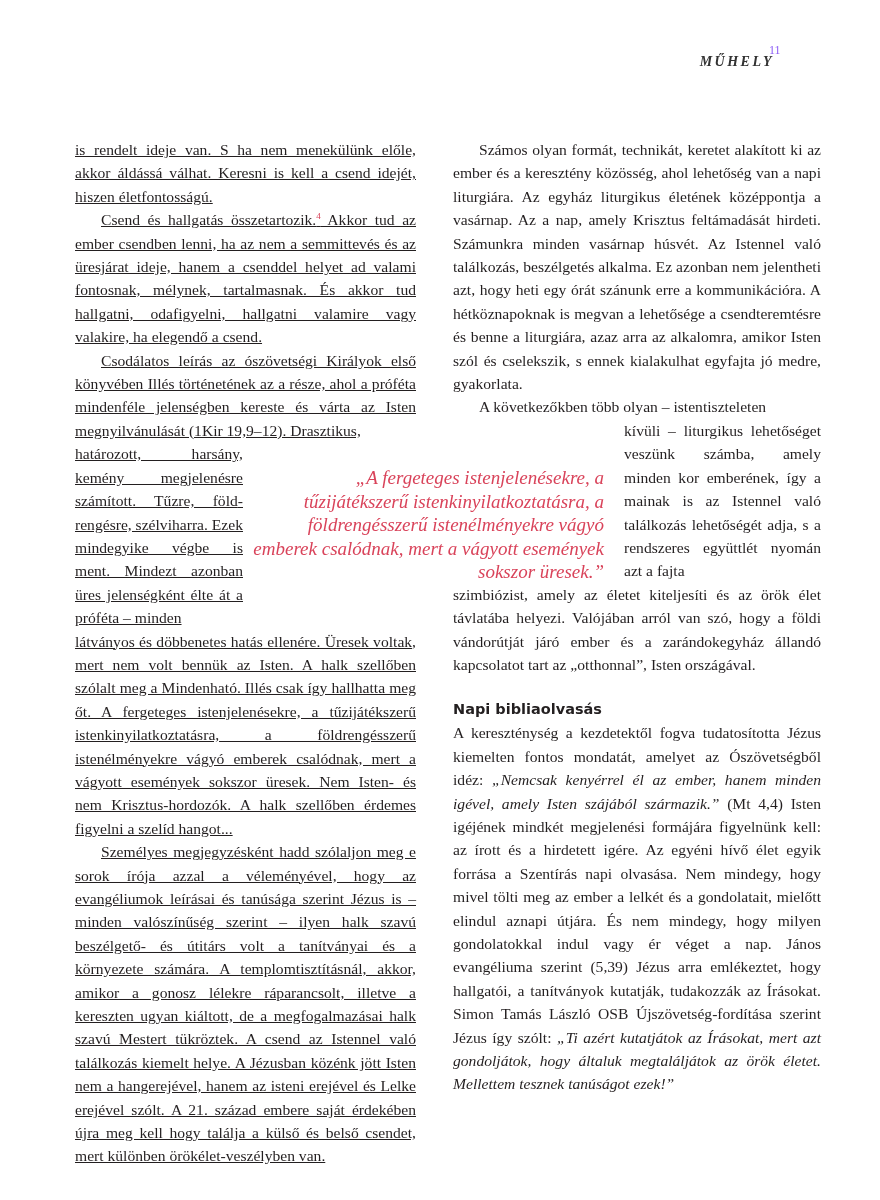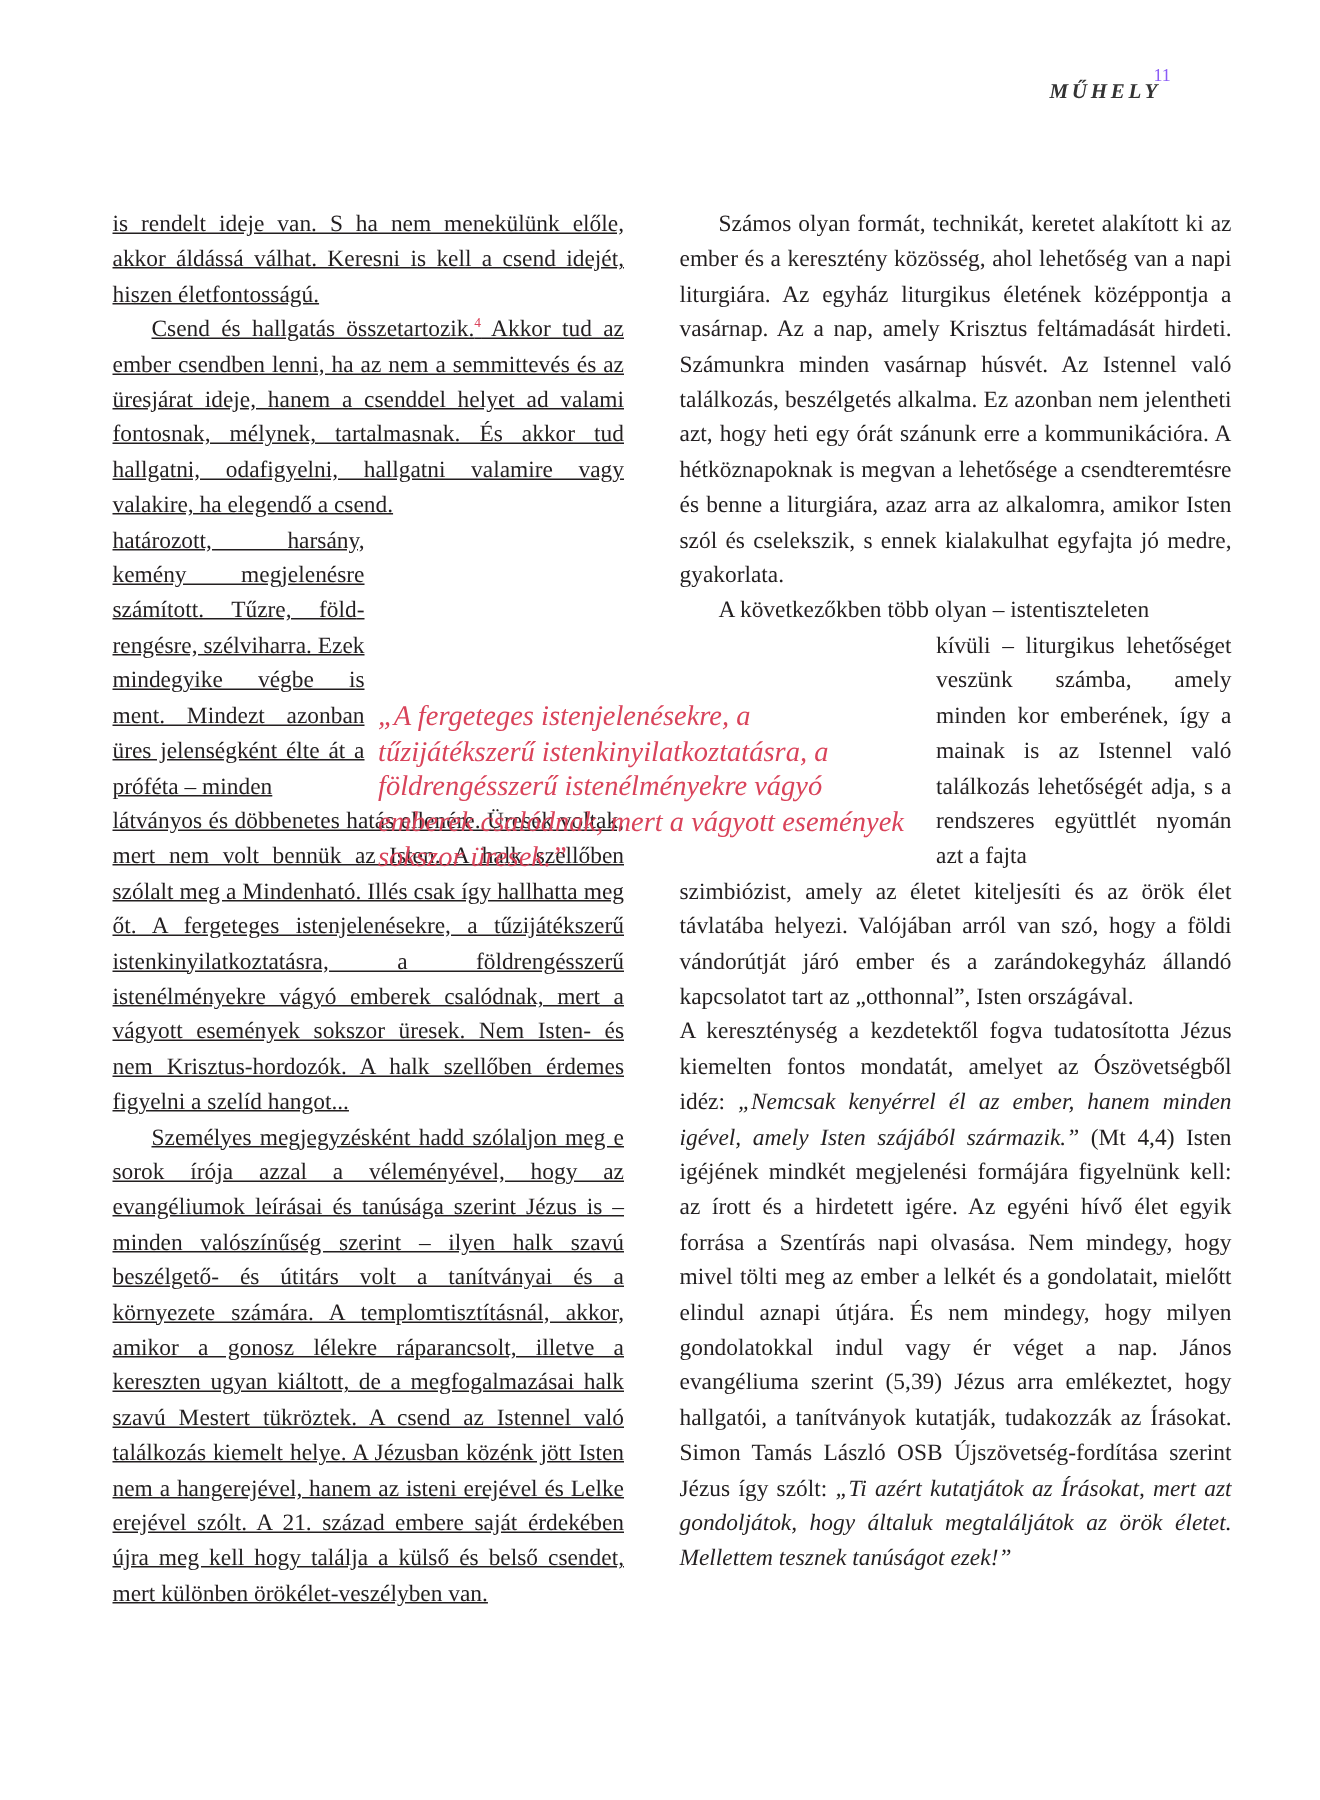--- a/index.html
+++ b/index.html
@@ -10,43 +10,45 @@
   .page-num { position: absolute; top: 43px; left: 769px; font-size: 12px; color: #8b5cf6; font-family: "Liberation Serif", serif; }
   .col { position: absolute; top: 138px; font-size: 15.6px; line-height: 23.4px; text-align: justify;
          hyphens: manual; }
   .col-left { left: 75px; width: 341px; text-decoration: underline; }
   .col-right { left: 441px; width: 368px; margin-left: 12px; }
   p { margin: 0; }
   .indent { text-indent: 26px; }
   .fn { color: #d9435a; font-size: 9px; vertical-align: super; line-height: 0; }
   .wrap-left { width: 168px; }
   .wrap-right { margin-left: 171px; width: 197px; }
-  .pullquote { position: absolute; left: 252px; top: 466px; width: 352px; text-align: left;
+  .pullquote { position: absolute; left: 252px; top: 466px; width: 352px; text-align: right;
                color: #d9435a; font-style: italic; font-size: 19px; line-height: 23.5px; }
   .heading { font-family: "DejaVu Sans", sans-serif; font-weight: bold; font-size: 14.5px;
              margin-top: 22px; line-height: 23px; }
   em { font-style: italic; }
 </style>
 </head>
 <body>
 
 <div>
   <span class="header">MŰHELY</span>
   <span class="page-num">11</span>
 </div>
 
 <div class="col col-left">
   <p>is rendelt ideje van. S ha nem menekülünk előle, akkor áldássá válhat. Keresni is kell a csend idejét, hiszen életfontosságú.</p>
   <p class="indent"><span>Csend és hallgatás összetartozik.</span><span class="fn">4</span><span> Akkor tud az ember csendben lenni, ha az nem a semmittevés és az üresjárat ideje, hanem a csenddel helyet ad valami fontosnak, mélynek, tartalmasnak. És akkor tud hallgatni, odafigyelni, hallgatni valamire vagy valakire, ha elegendő a csend.</span></p>
+  <p class="indent">Csodálatos leírás az ószövetségi Királyok első könyvében Illés történetének az a része, ahol a próféta mindenféle jelenségben kereste és várta az Isten megnyilvánulását (1Kir 19,9–12). Drasztikus,</p>
   <p class="wrap-left">határozott, harsány, kemény megjelenésre számított. Tűzre, föld­rengésre, szélviharra. Ezek mindegyike végbe is ment. Mindezt azonban üres jelenségként élte át a próféta – minden</p>
   <p>látványos és döbbenetes hatás ellenére. Üresek voltak, mert nem volt bennük az Isten. A halk szellőben szólalt meg a Mindenható. Illés csak így hallhatta meg őt. A fergeteges istenjelenésekre, a tűzijátékszerű istenkinyilatkoztatásra, a földrengésszerű istenélményekre vágyó emberek csalódnak, mert a vágyott események sokszor üresek. Nem Isten- és nem Krisztus-hordozók. A halk szellőben érdemes figyelni a szelíd hangot...</p>
   <p class="indent">Személyes megjegyzésként hadd szólaljon meg e sorok írója azzal a véleményével, hogy az evangéliumok leírásai és tanúsága szerint Jézus is – minden valószínűség szerint – ilyen halk szavú beszélgető- és útitárs volt a tanítványai és a környezete számára. A templomtisztításnál, akkor, amikor a gonosz lélekre ráparancsolt, illetve a kereszten ugyan kiáltott, de a megfogalmazásai halk szavú Mestert tükröztek. A csend az Istennel való találkozás kiemelt helye. A Jézusban közénk jött Isten nem a hangerejével, hanem az isteni erejével és Lelke erejével szólt. A 21. század embere saját érdekében újra meg kell hogy találja a külső és belső csendet, mert különben örökélet-veszélyben van.</p>
 </div>
 
 <div class="pullquote">„A fergeteges istenjelenésekre, a tűzijátékszerű istenkinyilatkoztatásra, a földrengésszerű istenélményekre vágyó emberek csalódnak, mert a vágyott események sokszor üresek.”</div>
 
 <div class="col col-right">
   <p class="indent">Számos olyan formát, technikát, keretet alakított ki az ember és a keresztény közösség, ahol lehetőség van a napi liturgiára. Az egyház liturgikus életének középpontja a vasárnap. Az a nap, amely Krisztus feltámadását hirdeti. Számunkra minden vasárnap húsvét. Az Istennel való találkozás, beszélgetés alkalma. Ez azonban nem jelentheti azt, hogy heti egy órát szánunk erre a kommunikációra. A hétköznapoknak is megvan a lehetősége a csendteremtésre és benne a liturgiára, azaz arra az alkalomra, amikor Isten szól és cselekszik, s ennek kialakulhat egyfajta jó medre, gyakorlata.</p>
   <p class="indent">A következőkben több olyan – istentiszteleten</p>
   <p class="wrap-right">kívüli – liturgikus lehe­tőséget veszünk szám­ba, amely minden kor emberének, így a mainak is az Istennel való talál­kozás lehetőségét adja, s a rendszeres együtt­lét nyomán azt a fajta</p>
   <p>szimbiózist, amely az életet kiteljesíti és az örök élet távlatába helyezi. Valójában arról van szó, hogy a földi vándorútját járó ember és a zarándokegyház állandó kapcsolatot tart az „otthonnal”, Isten országával.</p>
+  <div class="heading">Napi bibliaolvasás</div>
   <p><span>A kereszténység a kezdetektől fogva tudatosította Jézus kiemelten fontos mondatát, amelyet az Ószövetségből idéz: </span><em>„Nemcsak kenyérrel él az ember, hanem minden igével, amely Isten szájából származik.”</em><span> (Mt 4,4) Isten igéjének mindkét megjelenési formájára figyelnünk kell: az írott és a hirdetett igére. Az egyéni hívő élet egyik forrása a Szentírás napi olvasása. Nem mindegy, hogy mivel tölti meg az ember a lelkét és a gondolatait, mielőtt elindul aznapi útjára. És nem mindegy, hogy milyen gondolatokkal indul vagy ér véget a nap. János evangéliuma szerint (5,39) Jézus arra emlékeztet, hogy hallgatói, a tanít­ványok kutatják, tudakozzák az Írásokat. Simon Tamás László OSB Újszövetség-fordítása szerint Jézus így szólt: </span><em>„Ti azért kutatjátok az Írásokat, mert azt gondoljátok, hogy általuk megtaláljátok az örök életet. Mellettem tesznek tanúságot ezek!”</em></p>
 </div>
 
 </body></html>

